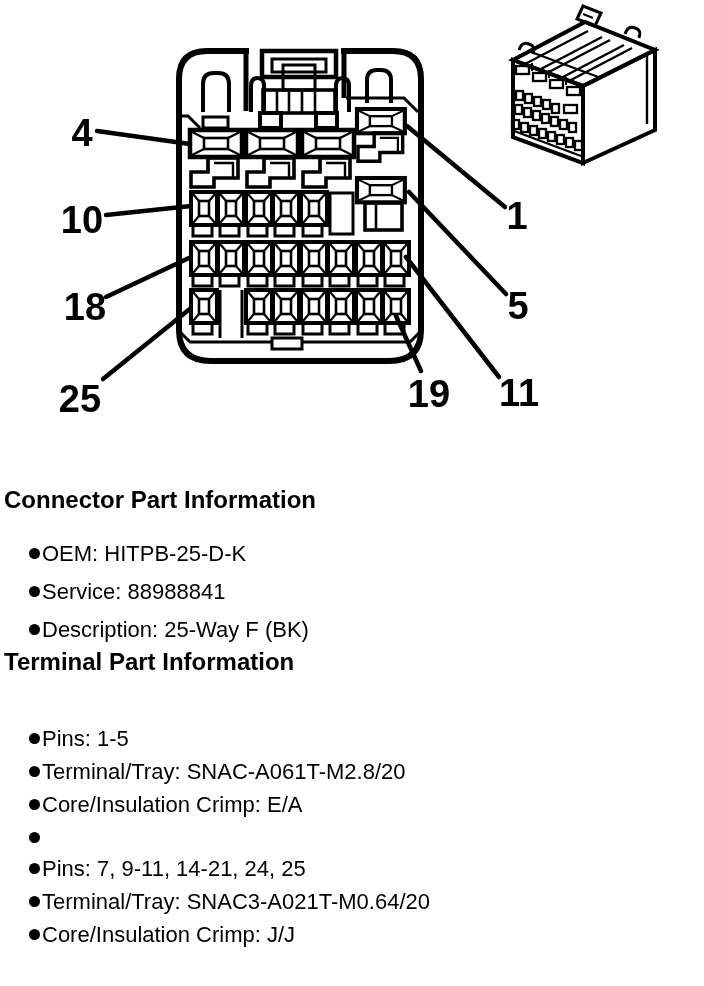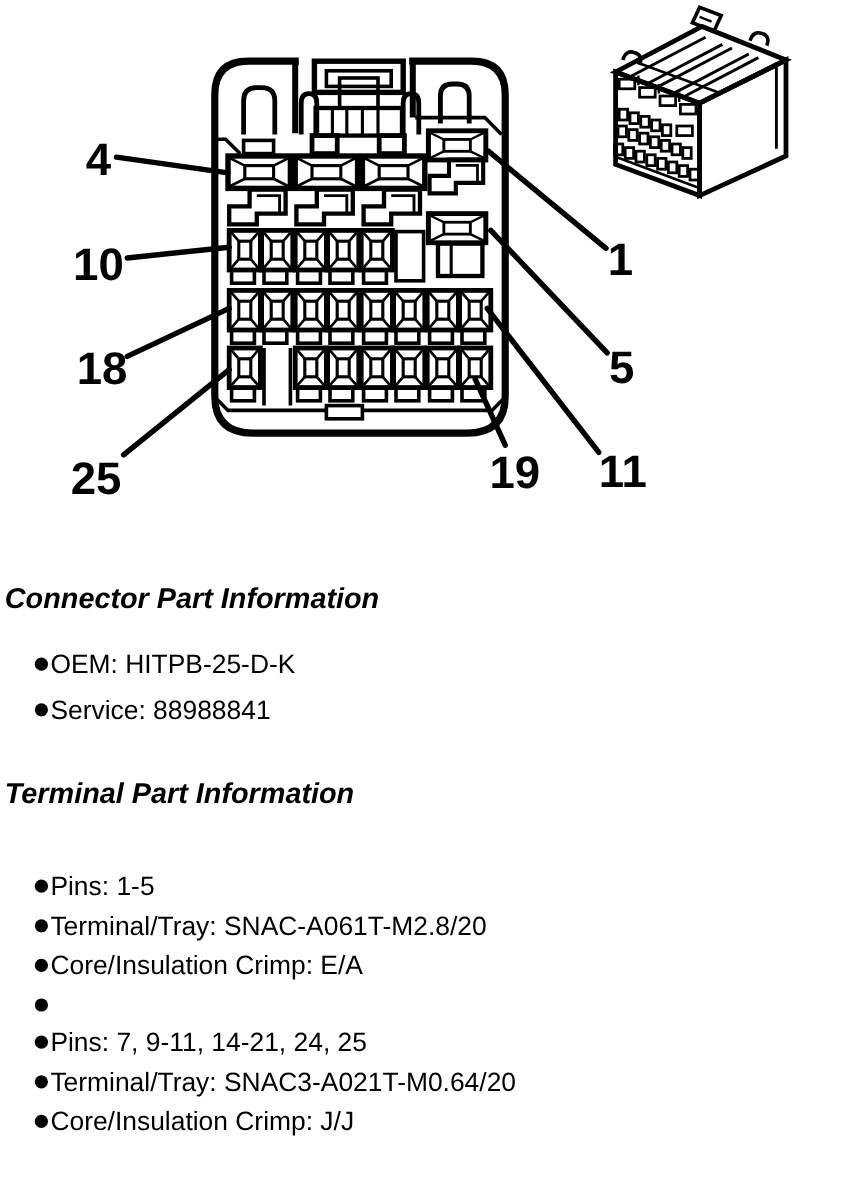--- a/index.html
+++ b/index.html
@@ -4,21 +4,21 @@
 <style>
   html,body{margin:0;padding:0;background:#fff;}
   .page{
     position:relative;width:704px;height:986px;background:#ffffff;
     font-family:"Liberation Sans",sans-serif;color:#000;overflow:hidden;
   }
   .diagram-svg{position:absolute;left:0;top:0;}
   .doc-heading{
     position:absolute;left:4px;margin:0;
     font-size:24px;line-height:27px;font-weight:bold;color:#000;
-    letter-spacing:0px;white-space:nowrap;font-style:italic;
+    letter-spacing:0px;white-space:nowrap;
   }
   .bullets{position:absolute;left:0;margin:0;padding:0;list-style:none;width:700px;}
   .bullets li{
     position:relative;padding-left:42px;
     font-size:22px;line-height:25px;white-space:nowrap;
   }
   .bullet{
     position:absolute;left:29px;top:7px;width:11px;height:11px;
     border-radius:50%;background:#000;
   }
@@ -212,20 +212,24 @@
 
   <ul class="bullets group-connector" id="connector-list">
     <li>
       <span class="bullet"></span>
       <span>OEM: HITPB-25-D-K</span>
     </li>
     <li>
       <span class="bullet"></span>
       <span>Service: 88988841</span>
     </li>
+    <li>
+      <span class="bullet"></span>
+      <span>Description: 25-Way F (BK)</span>
+    </li>
   </ul>
 
   <h2 class="doc-heading" id="terminal-heading">Terminal Part Information</h2>
 
   <ul class="bullets group-terminal" id="terminal-group-a">
     <li>
       <span class="bullet"></span>
       <span>Pins: 1-5</span>
     </li>
     <li>

